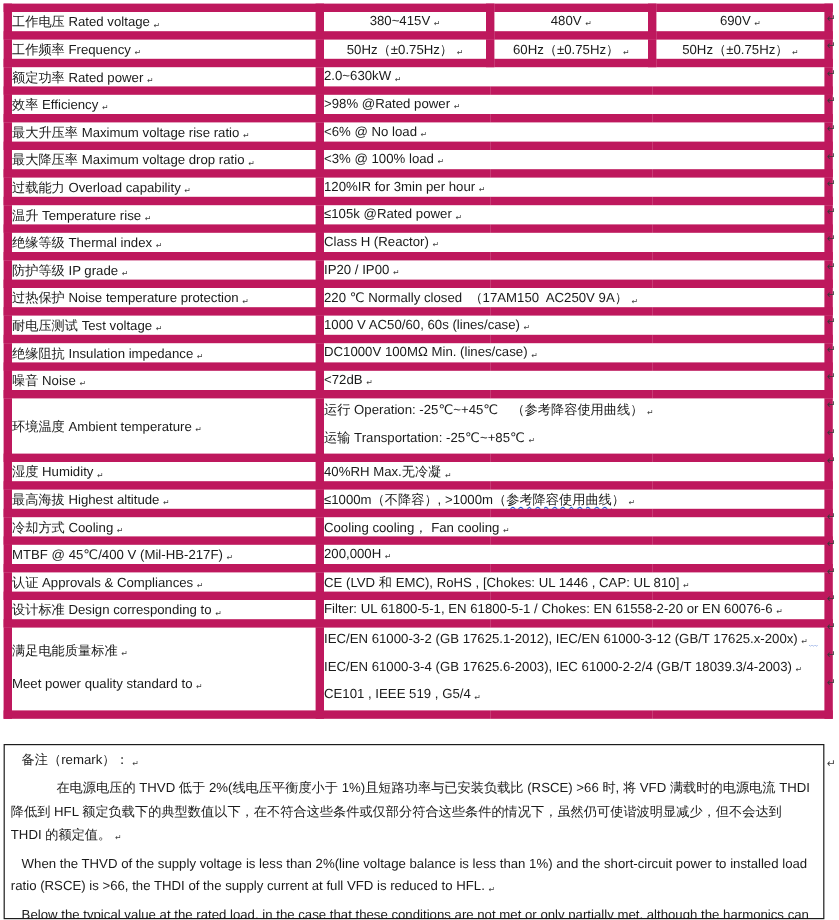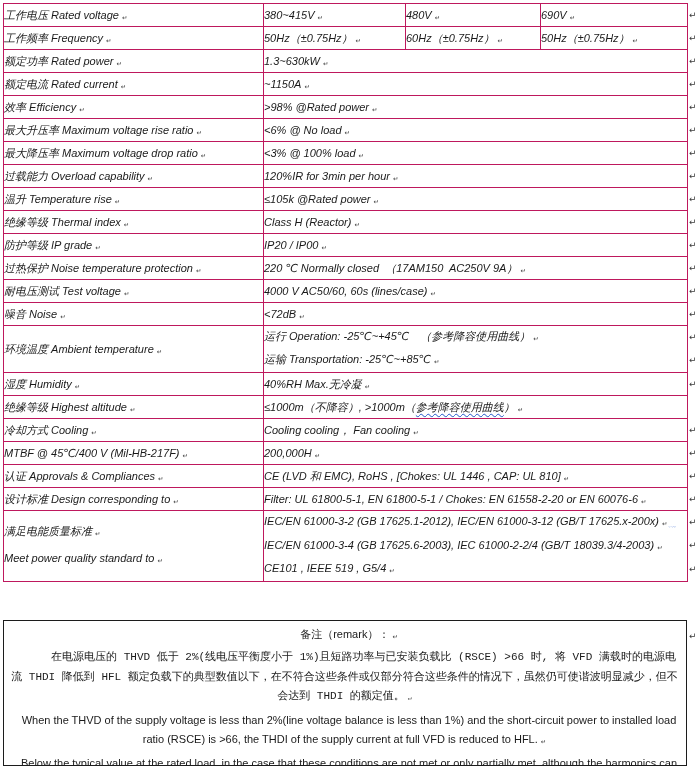--- a/index.html
+++ b/index.html
@@ -11,35 +11,34 @@
     color:#1a1a1a;
     overflow:hidden;
   }
   table.spec{
     position:absolute;left:3px;top:3px;
     width:684px;
     border-collapse:collapse;
     table-layout:fixed;
   }
   table.spec td{
-    border:1px solid #be185d;
+    border:7px solid #be185d;
     font-size:11px;
     padding:0;
     vertical-align:middle;
     overflow:hidden;
-    font-style:italic;
   }
   table.spec tr{height:23px;}
   tr.h28{height:28px;}
   tr.h24{height:24px;margin-top:36px;}
   tr.h43{height:43px;}
   tr.h62{height:62px;}
   td.lbl{padding-left:27px;}
   td.val{padding-left:13px;}
-  td.ctr{text-align:left;}
+  td.ctr{text-align:center;}
   .t,.ct{white-space:pre-wrap;}
   
   .ct::after{
     content:"\21B5";
     font-size:6.5px;
     color:#3c3c3c;
     margin-left:3px;
     vertical-align:-1px;
   }
   .line{line-height:20px;}
@@ -60,25 +59,24 @@
     vertical-align:-2px;
   }
   .remark{
     position:absolute;left:3px;top:620px;
     width:684px;height:146px;
     border:1px solid #1c1c1c;
     box-sizing:border-box;
     font-size:11px;
     padding:4px 6px 0 5px;
     overflow:hidden;
-    text-align:center;
   }
   .remark .title{line-height:19px;margin:0 0 0 9px;}
   .remark p{margin:2px 0 0 0;line-height:19.5px;white-space:pre-wrap;}
-  .remark p.zh{text-indent:38px;font-family:Liberation Mono, monospace;}
+  .remark p.zh{text-indent:38px;}
   .remark p.en{text-indent:9px;}
   
   .return-mark{
     position:absolute;left:689px;
     font-size:9px;color:#3a3a3a;line-height:12px;
   }
 </style>
 </head>
 <body>
 
@@ -102,25 +100,21 @@
 
     <tr class="h24 mark-row">
       <td class="lbl"><span class="ct">工作频率 Frequency</span></td>
       <td class="ctr"><span class="ct">50Hz（±0.75Hz）</span></td>
       <td class="ctr"><span class="ct">60Hz（±0.75Hz）</span></td>
       <td class="ctr"><span class="ct">50Hz（±0.75Hz）</span></td>
     </tr>
 
     <tr class="mark-row">
       <td class="lbl"><span class="ct">额定功率 Rated power</span></td>
-      <td class="val" colspan="3"><span class="ct">1.3~630kW</span></td>
-    </tr>
-    <tr class="mark-row">
-      <td class="lbl"><span class="ct">额定电流 Rated current</span></td>
-      <td class="val" colspan="3"><span class="ct">~1150A</span></td>
+      <td class="val" colspan="3"><span class="ct">2.0~630kW</span></td>
     </tr>
     <tr class="mark-row">
       <td class="lbl"><span class="ct">效率 Efficiency</span></td>
       <td class="val" colspan="3"><span class="ct">&gt;98% @Rated power</span></td>
     </tr>
     <tr class="mark-row">
       <td class="lbl"><span class="ct">最大升压率 Maximum voltage rise ratio</span></td>
       <td class="val" colspan="3"><span class="ct">&lt;6% @ No load</span></td>
     </tr>
     <tr class="mark-row">
@@ -142,42 +136,46 @@
     <tr class="mark-row">
       <td class="lbl"><span class="ct">防护等级 IP grade</span></td>
       <td class="val" colspan="3"><span class="ct">IP20 / IP00</span></td>
     </tr>
     <tr class="mark-row">
       <td class="lbl"><span class="ct">过热保护 Noise temperature protection</span></td>
       <td class="val" colspan="3"><span class="ct">220 ℃ Normally closed  （17AM150  AC250V 9A）</span></td>
     </tr>
     <tr class="mark-row">
       <td class="lbl"><span class="ct">耐电压测试 Test voltage</span></td>
-      <td class="val" colspan="3"><span class="ct">4000 V AC50/60, 60s (lines/case)</span></td>
+      <td class="val" colspan="3"><span class="ct">1000 V AC50/60, 60s (lines/case)</span></td>
+    </tr>
+    <tr class="mark-row">
+      <td class="lbl"><span class="ct">绝缘阻抗 Insulation impedance</span></td>
+      <td class="val" colspan="3"><span class="ct">DC1000V 100MΩ Min. (lines/case)</span></td>
     </tr>
     <tr class="mark-row">
       <td class="lbl"><span class="ct">噪音 Noise</span></td>
       <td class="val" colspan="3"><span class="ct">&lt;72dB</span></td>
     </tr>
 
     <tr class="h43 mark-row mark-top">
       <td class="lbl"><span class="ct">环境温度 Ambient temperature</span></td>
       <td class="val" colspan="3">
         <div class="line"><span class="ct">运行 Operation: -25℃~+45℃　（参考降容使用曲线）</span></div>
         <div class="line"><span class="ct">运输 Transportation: -25℃~+85℃</span></div>
       </td>
     </tr>
 
     <tr class="mark-row">
       <td class="lbl"><span class="ct">湿度 Humidity</span></td>
       <td class="val" colspan="3"><span class="ct">40%RH Max.无冷凝</span></td>
     </tr>
 
     <tr class="mark-row">
-      <td class="lbl"><span class="ct">绝缘等级 Highest altitude</span></td>
+      <td class="lbl"><span class="ct">最高海拔 Highest altitude</span></td>
       <td class="val" colspan="3">
         <span class="t">≤1000m（不降容）, &gt;1000m（</span><span class="wavy">参考降容使用曲线</span><span class="ct">）</span>
       </td>
     </tr>
 
     <tr class="h24 mark-row">
       <td class="lbl"><span class="ct">冷却方式 Cooling</span></td>
       <td class="val" colspan="3"><span class="ct">Cooling cooling， Fan cooling</span></td>
     </tr>
     <tr class="mark-row">

